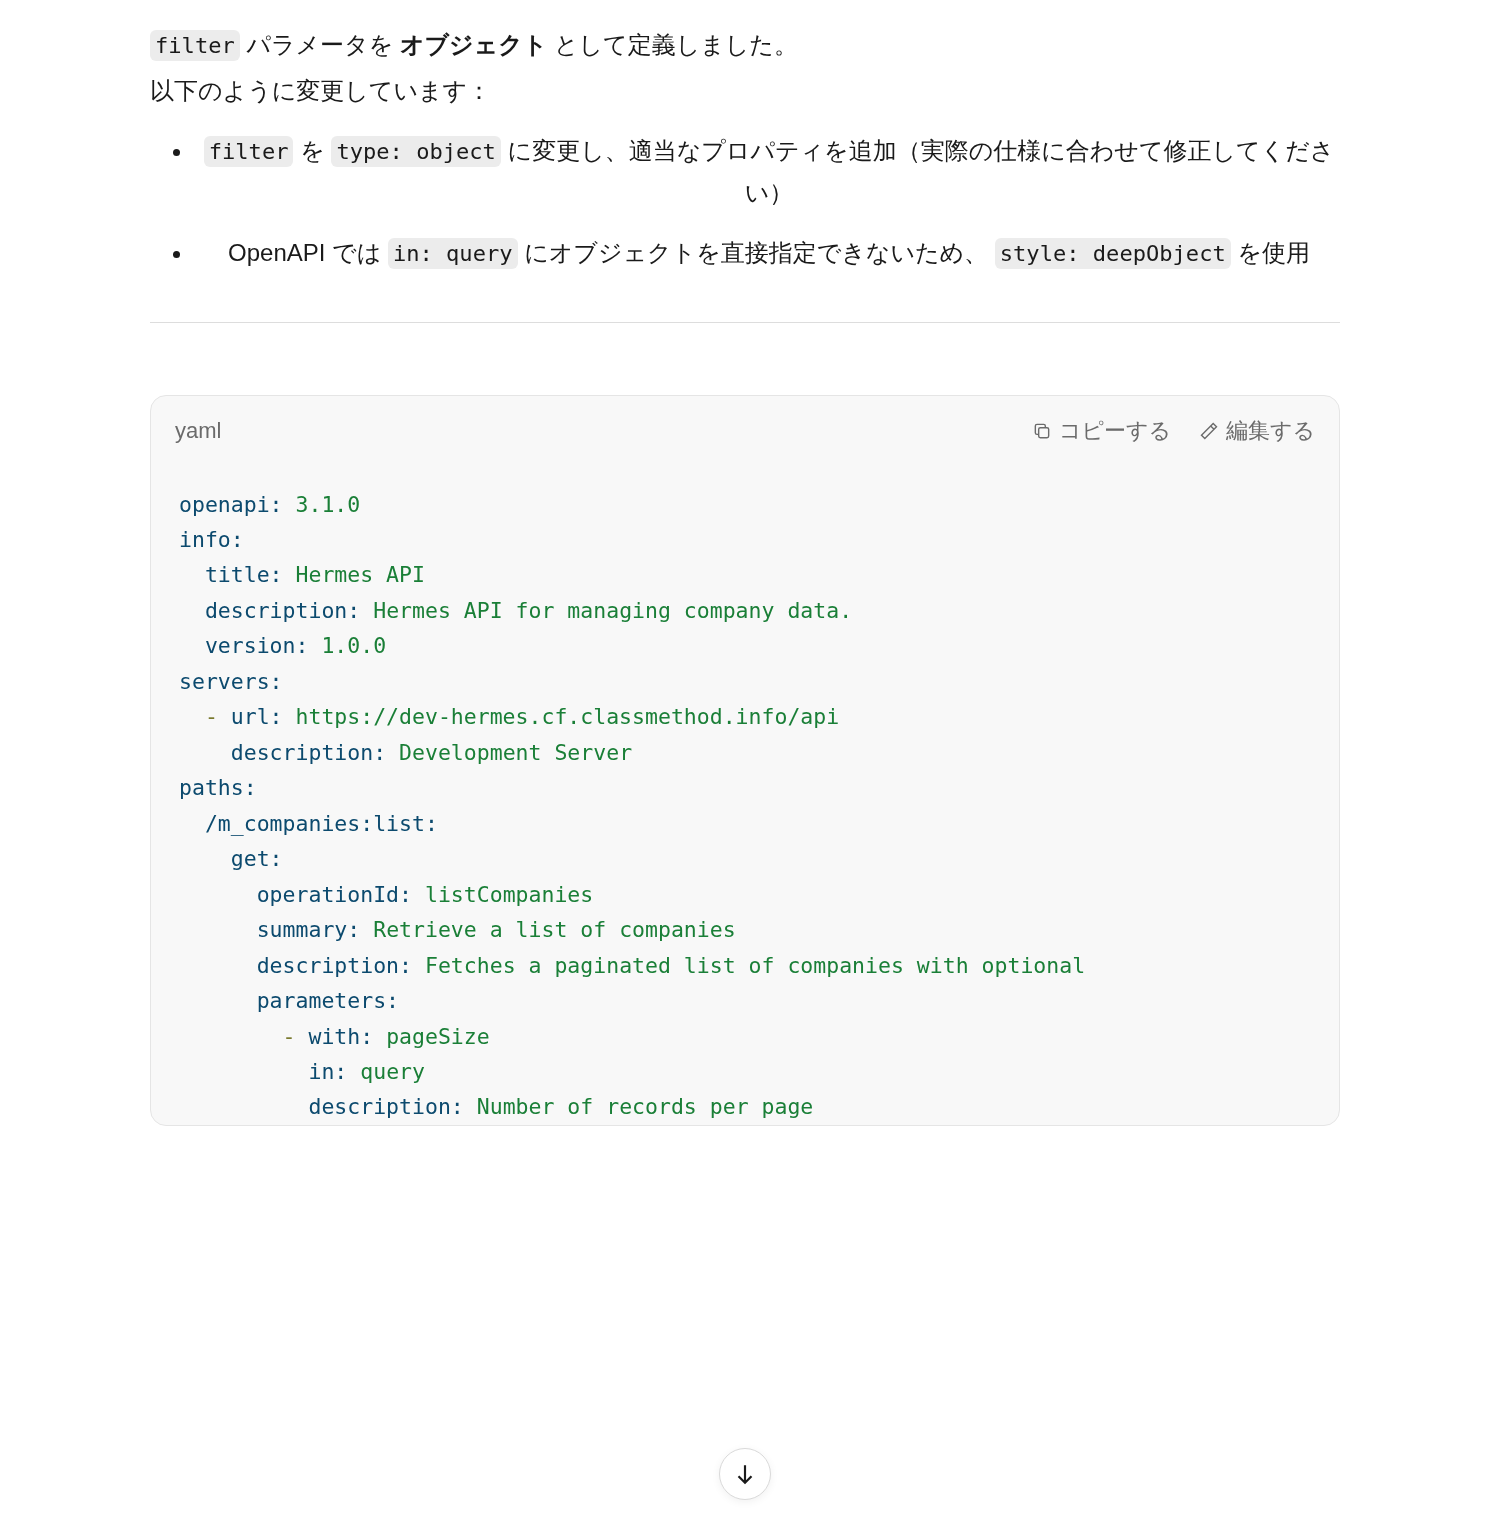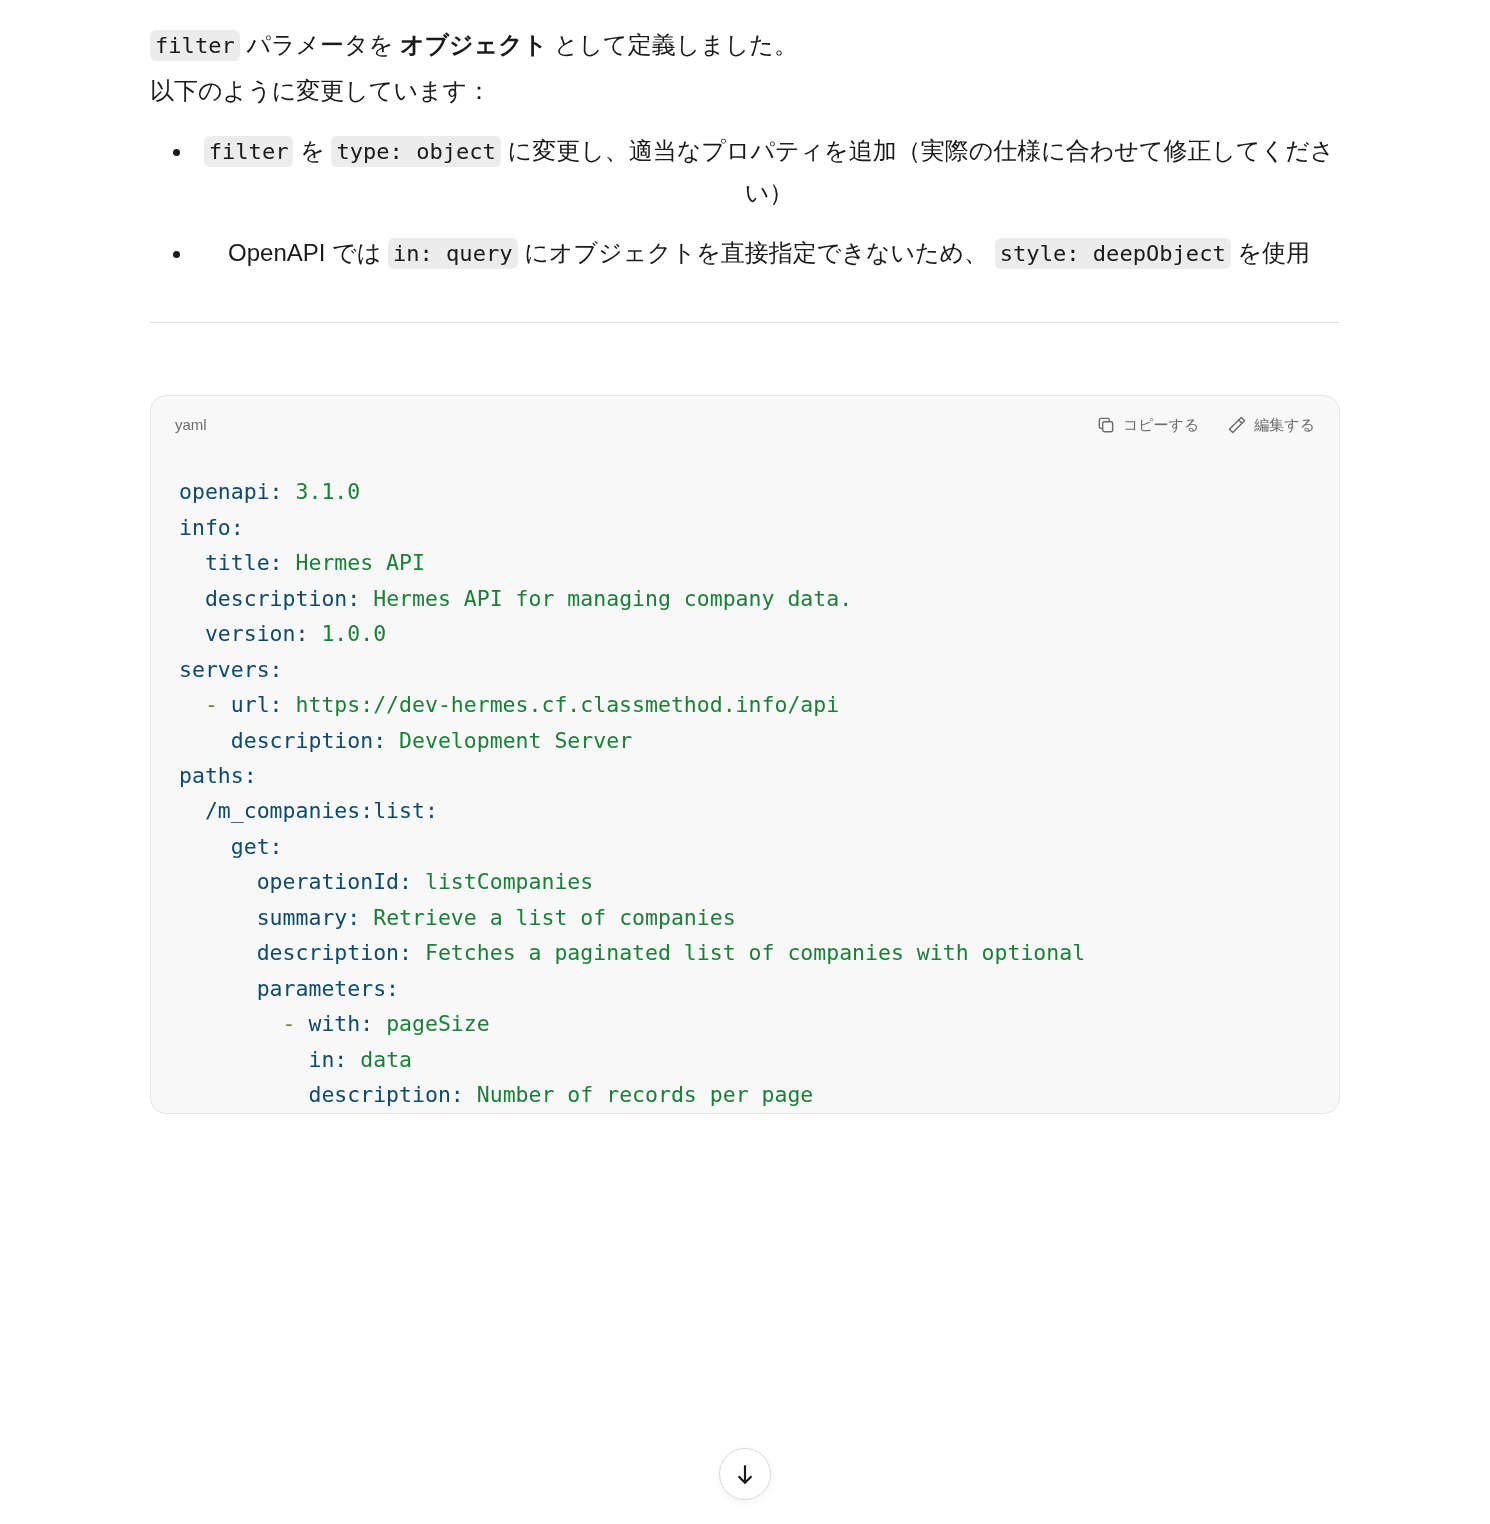--- a/index.html
+++ b/index.html
@@ -50,21 +50,21 @@
       background: #f8f8f8;
       border: 1px solid #e5e5e5;
       border-radius: 16px;
       overflow: hidden;
     }
     .code-header {
       display: flex;
       justify-content: space-between;
       align-items: center;
       padding: 16px 24px;
-      font-size: 15px;
+      font-size: 22px;
       color: #6b6b6b;
     }
     .code-actions {
       display: flex;
       gap: 28px;
     }
     .code-action {
       display: inline-flex;
       align-items: center;
       gap: 7px;
@@ -160,21 +160,21 @@
 <span>  </span><span class="y-dash">- </span><span class="y-key">url:</span><span> </span><span class="y-str">https://dev-hermes.cf.classmethod.info/api</span>
 <span>    </span><span class="y-key">description:</span><span> </span><span class="y-str">Development Server</span>
 <span class="y-key">paths:</span>
 <span>  </span><span class="y-key">/m_companies:list:</span>
 <span>    </span><span class="y-key">get:</span>
 <span>      </span><span class="y-key">operationId:</span><span> </span><span class="y-str">listCompanies</span>
 <span>      </span><span class="y-key">summary:</span><span> </span><span class="y-str">Retrieve a list of companies</span>
 <span>      </span><span class="y-key">description:</span><span> </span><span class="y-str">Fetches a paginated list of companies with optional</span>
 <span>      </span><span class="y-key">parameters:</span>
 <span>        </span><span class="y-dash">- </span><span class="y-key">with:</span><span> </span><span class="y-str">pageSize</span>
-<span>          </span><span class="y-key">in:</span><span> </span><span class="y-str">data</span>
+<span>          </span><span class="y-key">in:</span><span> </span><span class="y-str">query</span>
 <span>          </span><span class="y-key">description:</span><span> </span><span class="y-str">Number of records per page</span>
 </div>
 </div>
 
 <div class="scroll-down-btn">
   <svg viewBox="0 0 24 24">
       <path d="M12 4v16M6 14l6 6 6-6"></path>
     </svg>
 </div>
 

